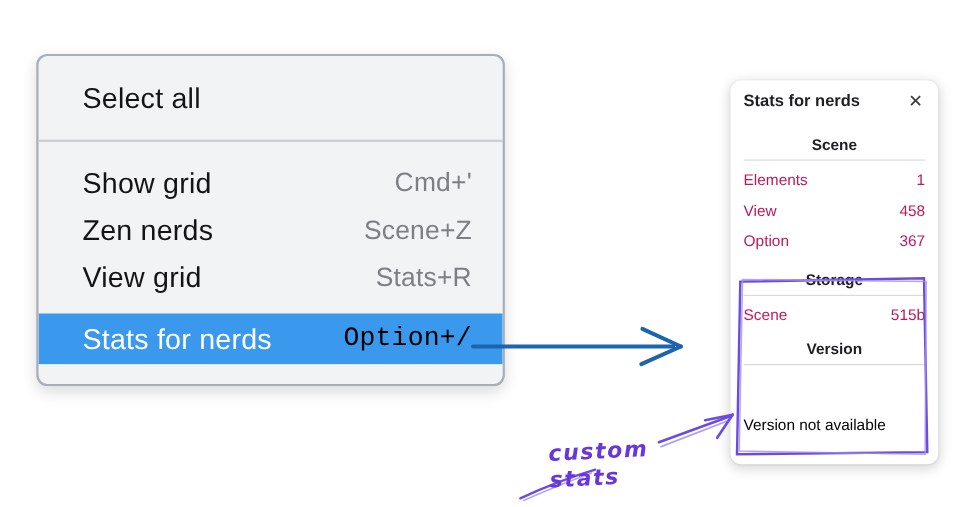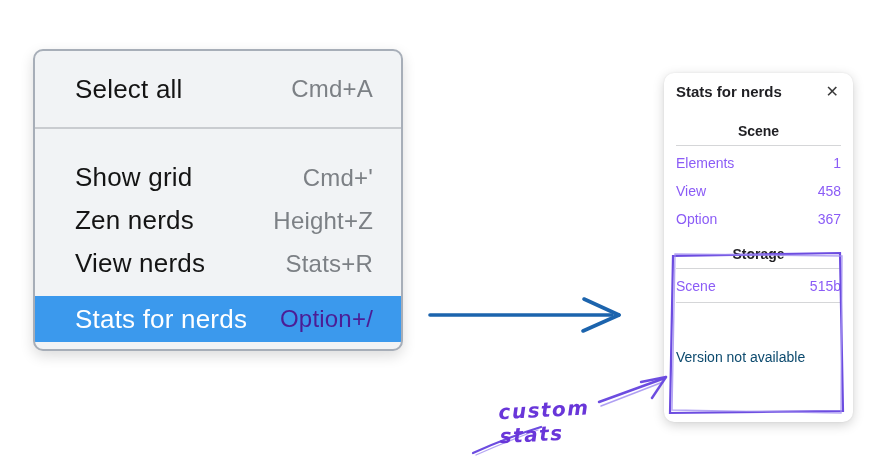--- a/index.html
+++ b/index.html
@@ -15,44 +15,44 @@
   html,body{width:873px;height:461px;}
   body{
     position:relative;
     font-family:"Liberation Sans", sans-serif;
     background:#ffffff;
     overflow:hidden;
   }
 
   
   .context-menu{
-    position:absolute; left:33px; top:49px; width:370px; height:302px;
+    position:absolute; left:33px; top:49px; width:426px; height:302px;
     background:var(--menu-bg);
     border:2px solid var(--menu-border);
     border-radius:10px;
     box-shadow:0 5px 14px rgba(0,0,0,.14);
     overflow:hidden;
   }
   .menu-group-1{height:76px; display:flex; align-items:center;}
   .menu-divider{height:2px; background:#c9ccd0; width:100%;}
-  .menu-group-2{padding-top:1px;margin-top:26px;}
+  .menu-group-2{padding-top:16px;}
   .menu-item{
     height:43px; display:flex; align-items:center; justify-content:space-between;
     padding:0 28px 0 40px;
     font-size:26px; color:#141414; cursor:default;
     letter-spacing:.2px;
   }
   .menu-group-1 .menu-item{height:100%; width:100%;}
   .menu-item .shortcut{font-size:24px; color:#7c8085;}
   .menu-item.selected{
     background:var(--highlight-blue);
     color:#ffffff;
     height:46px; margin-top:11px;
   }
-  .menu-item.selected .shortcut{color:#4c1d95;}
+  .menu-item.selected .shortcut{color:#000000;font-family:Liberation Mono, monospace;}
 
   
   .stats-panel{
     position:absolute; left:664px; top:73px; width:189px; height:349px;
     background:#ffffff;
     border-radius:10px;
     box-shadow:0 3px 12px rgba(0,0,0,.18), 0 0 2px rgba(0,0,0,.08);
     padding:10px 12px 8px 12px;
     color:#3c3c3c;
   }
@@ -67,23 +67,23 @@
     font-family:"DejaVu Sans", sans-serif; font-weight:400;
   }
   .stat-section{margin-bottom:2px;}
   .section-header{
     text-align:center; font-weight:bold; font-size:14px; color:#1f1f23;
     padding:7px 0 6px 0;
   }
   .section-rule{border:none; border-top:1px solid #d5d6d8; margin:0 0 3px 0;}
   .stat-row{
     display:flex; justify-content:space-between;
-    font-size:14px; line-height:28px; color:#8b5cf6;
+    font-size:14px; line-height:28px; color:#be185d;
   }
-  .section-note{font-size:14px; line-height:26px; color:#0c4a6e; padding-top:2px;margin-top:39px;}
+  .section-note{font-size:14px; line-height:26px; color:#000000; padding-top:2px;margin-top:39px;}
 
   
   .annotation-layer{
     position:absolute; left:0; top:0; width:873px; height:461px;
     pointer-events:none;
   }
   .custom-stats-label{
     position:absolute; left:499px; top:396px; width:160px;
     font-size:20px; font-weight:bold; font-style:italic;
     letter-spacing:1.5px;
@@ -92,35 +92,34 @@
     font-family:"DejaVu Sans", sans-serif;
   }
 </style>
 </head>
 <body>
 
 <div class="context-menu">
   <div class="menu-group-1">
     <div class="menu-item">
       <span>Select all</span>
-      <span class="shortcut">Cmd+A</span>
     </div>
   </div>
   <div class="menu-divider"></div>
   <div class="menu-group-2">
     <div class="menu-item">
       <span>Show grid</span>
       <span class="shortcut">Cmd+'</span>
     </div>
     <div class="menu-item">
       <span>Zen nerds</span>
-      <span class="shortcut">Height+Z</span>
+      <span class="shortcut">Scene+Z</span>
     </div>
     <div class="menu-item">
-      <span>View nerds</span>
+      <span>View grid</span>
       <span class="shortcut">Stats+R</span>
     </div>
     <div class="menu-item selected">
       <span>Stats for nerds</span>
       <span class="shortcut">Option+/</span>
     </div>
   </div>
 </div>
 
 <div class="stats-panel">
@@ -149,20 +148,21 @@
   <div class="stat-section" style="margin-top:6px;">
     <div class="section-header">Storage</div>
     <hr class="section-rule">
     <div class="stat-row">
       <span>Scene</span>
       <span>515b</span>
     </div>
   </div>
 
   <div class="stat-section">
+    <div class="section-header">Version</div>
     <hr class="section-rule">
     <div class="section-note">Version not available</div>
   </div>
 </div>
 
 <svg class="annotation-layer" width="873" height="461" viewBox="0 0 873 461">
 
   <g style="stroke:var(--arrow-blue); stroke-width:3.6; fill:none; stroke-linecap:round;">
     <path d="M430,315 L612,315"></path>
     <path d="M584,299 L619,315"></path>

